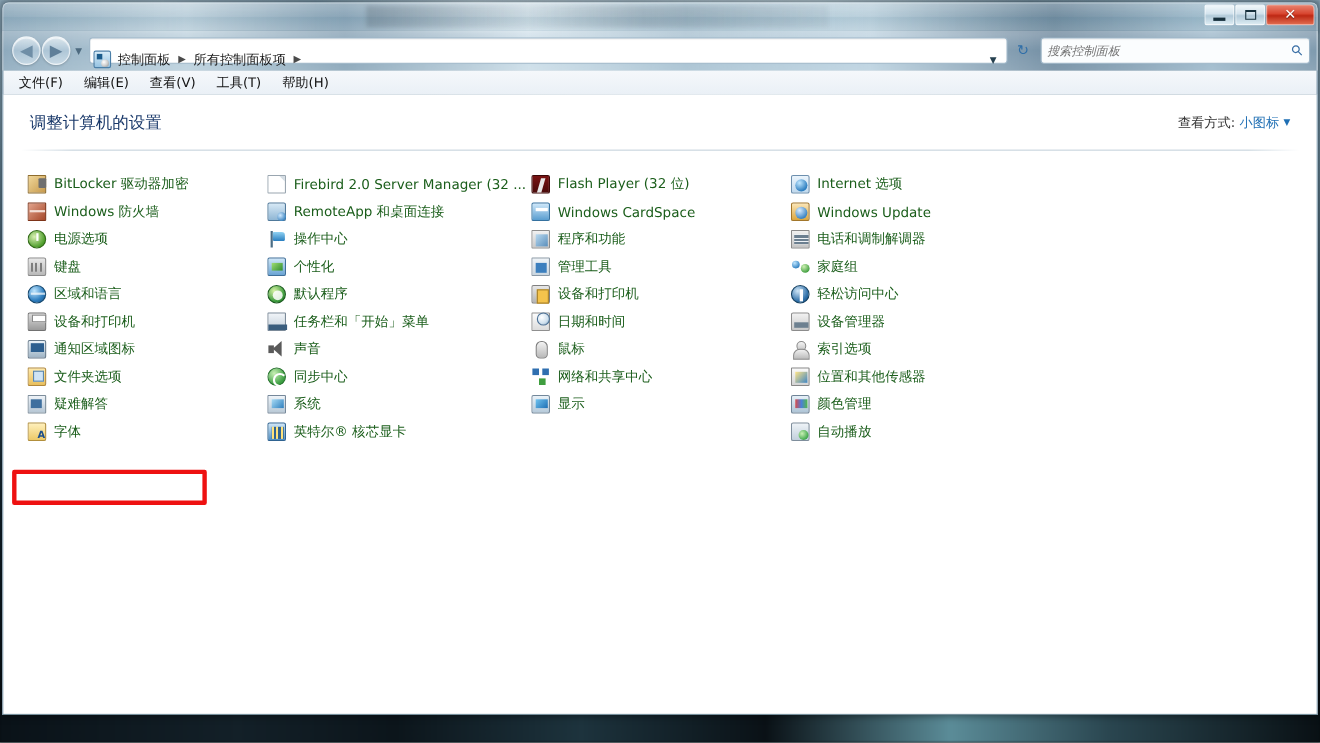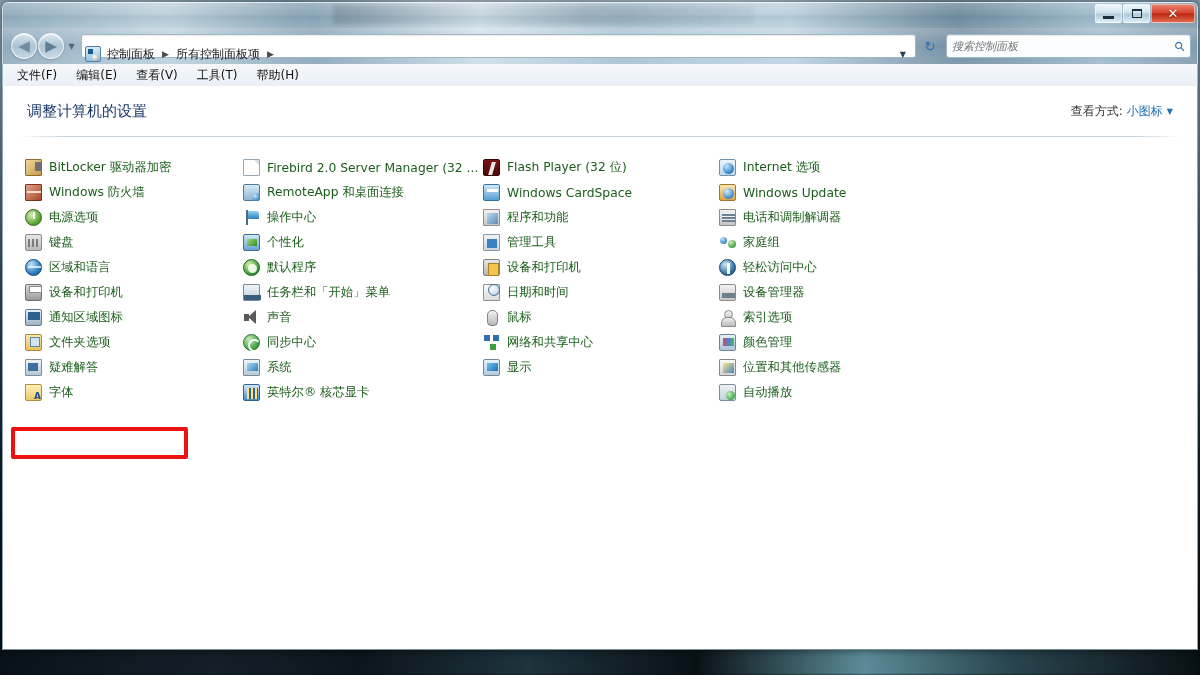--- a/index.html
+++ b/index.html
@@ -580,26 +580,26 @@
           </div>
           <div class="item">
             <span class="ico i-devmgr"></span>
             <span class="label">设备管理器</span>
           </div>
           <div class="item">
             <span class="ico i-index"></span>
             <span class="label">索引选项</span>
           </div>
           <div class="item">
+            <span class="ico i-location"></span>
+            <span class="label">位置和其他传感器</span>
+          </div>
+          <div class="item">
             <span class="ico i-color"></span>
             <span class="label">颜色管理</span>
-          </div>
-          <div class="item">
-            <span class="ico i-location"></span>
-            <span class="label">位置和其他传感器</span>
           </div>
           <div class="item">
             <span class="ico i-autoplay"></span>
             <span class="label">自动播放</span>
           </div>
         </div>
       <div id="redbox" style="border-color: rgb(238, 17, 17);"></div>
     </div>
   </div>
 

